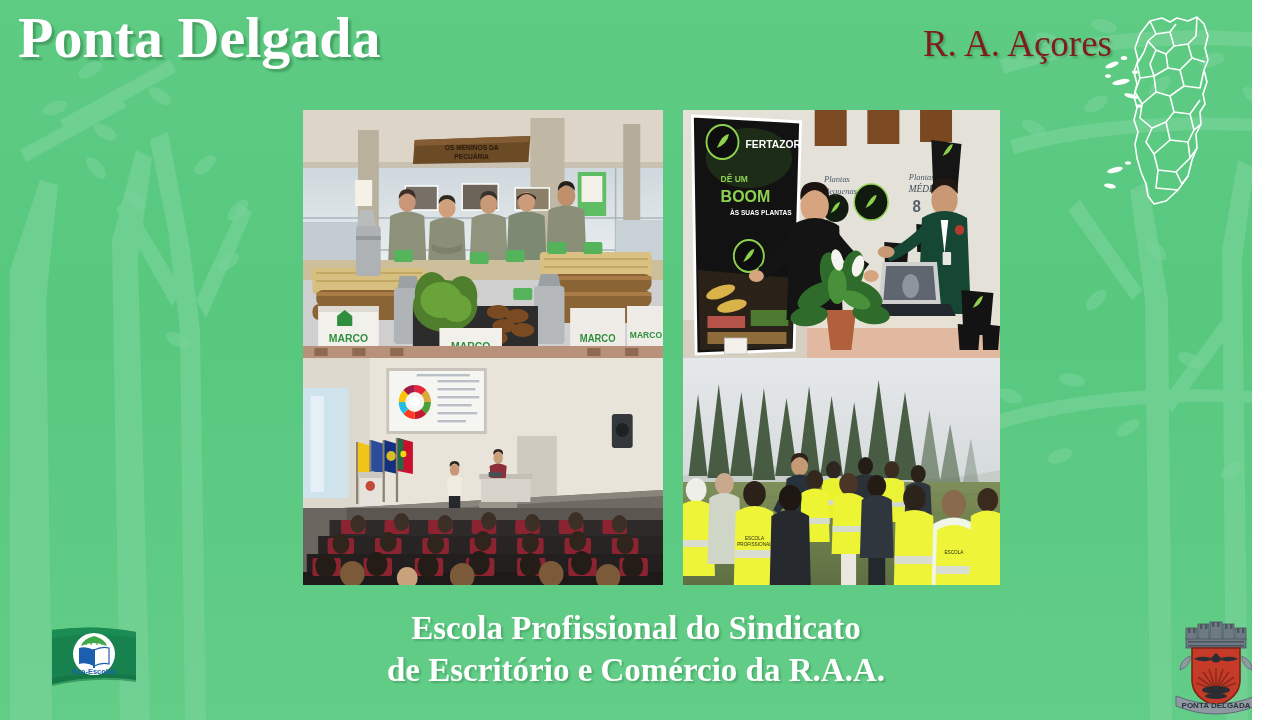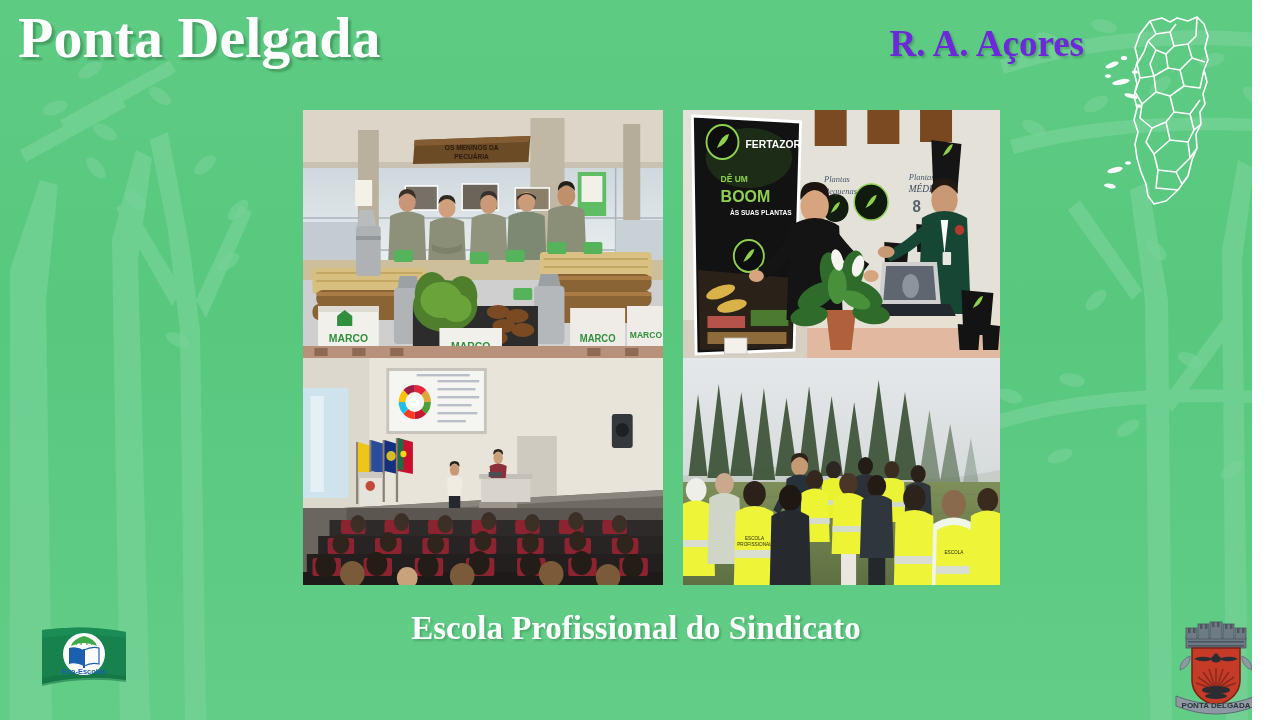--- a/index.html
+++ b/index.html
@@ -43,25 +43,25 @@
     font-size: 58px;
     font-weight: bold;
     color: #ffffff;
     letter-spacing: 0px;
     text-shadow: 3px 3px 2px rgba(40,110,60,0.45);
     white-space: nowrap;
     line-height: 1.05;
   }
   .title-region {
     position: absolute;
-    right: 168px;
+    right: 140px;
     top: 22px;
     font-size: 37px;
-    font-weight: bold;
-    color: #6d28d9;
+    font-weight: normal;
+    color: #7f1d1d;
     text-shadow: 2px 2px 2px rgba(40,110,60,0.40);
     white-space: nowrap;
   }
 
   
   .map-wrap {
     position: absolute;
     right: 8px;
     top: 8px;
     width: 140px;
@@ -98,21 +98,21 @@
     font-size: 33px;
     font-weight: bold;
     line-height: 1.26;
     text-shadow: 2px 2px 2px rgba(40,110,60,0.35);
   }
   .caption .ln { display: block; padding-left: 20px; }
 
   
   .eco-logo {
     position: absolute;
-    left: 38px;
+    left: 48px;
     top: 624px;
     width: 92px;
     height: 70px;
   }
   .crest {
     position: absolute;
     left: 1166px;
     top: 612px;
     width: 100px;
     height: 104px;
@@ -811,20 +811,21 @@
             <path d="M-18 16 q18 -11 36 0 L20 92 L-20 92 Z" fill="#eef539"></path>
           </g>
         </g>
       </svg>
     </div>
 
   </div>
 
   <div class="caption">
     <span class="ln">Escola Profissional do Sindicato</span>
+    <span class="ln">de Escritório e Comércio da R.A.A.</span>
   </div>
 
   <div class="eco-logo">
     <svg viewBox="0 0 92 70">
 
       <path d="M4 6 Q46 0 88 8 L88 56 Q46 50 4 60 Z" fill="#17824E"></path>
       <path d="M4 6 Q46 0 88 8 L88 14 Q46 7 4 14 Z" fill="#1d9258" opacity="0.6"></path>
       <path d="M4 54 Q46 46 88 52 L88 58 Q46 52 4 62 Z" fill="#0f6b3e" opacity="0.5"></path>
 
       <circle cx="46" cy="30" r="21" fill="#ffffff"></circle>

